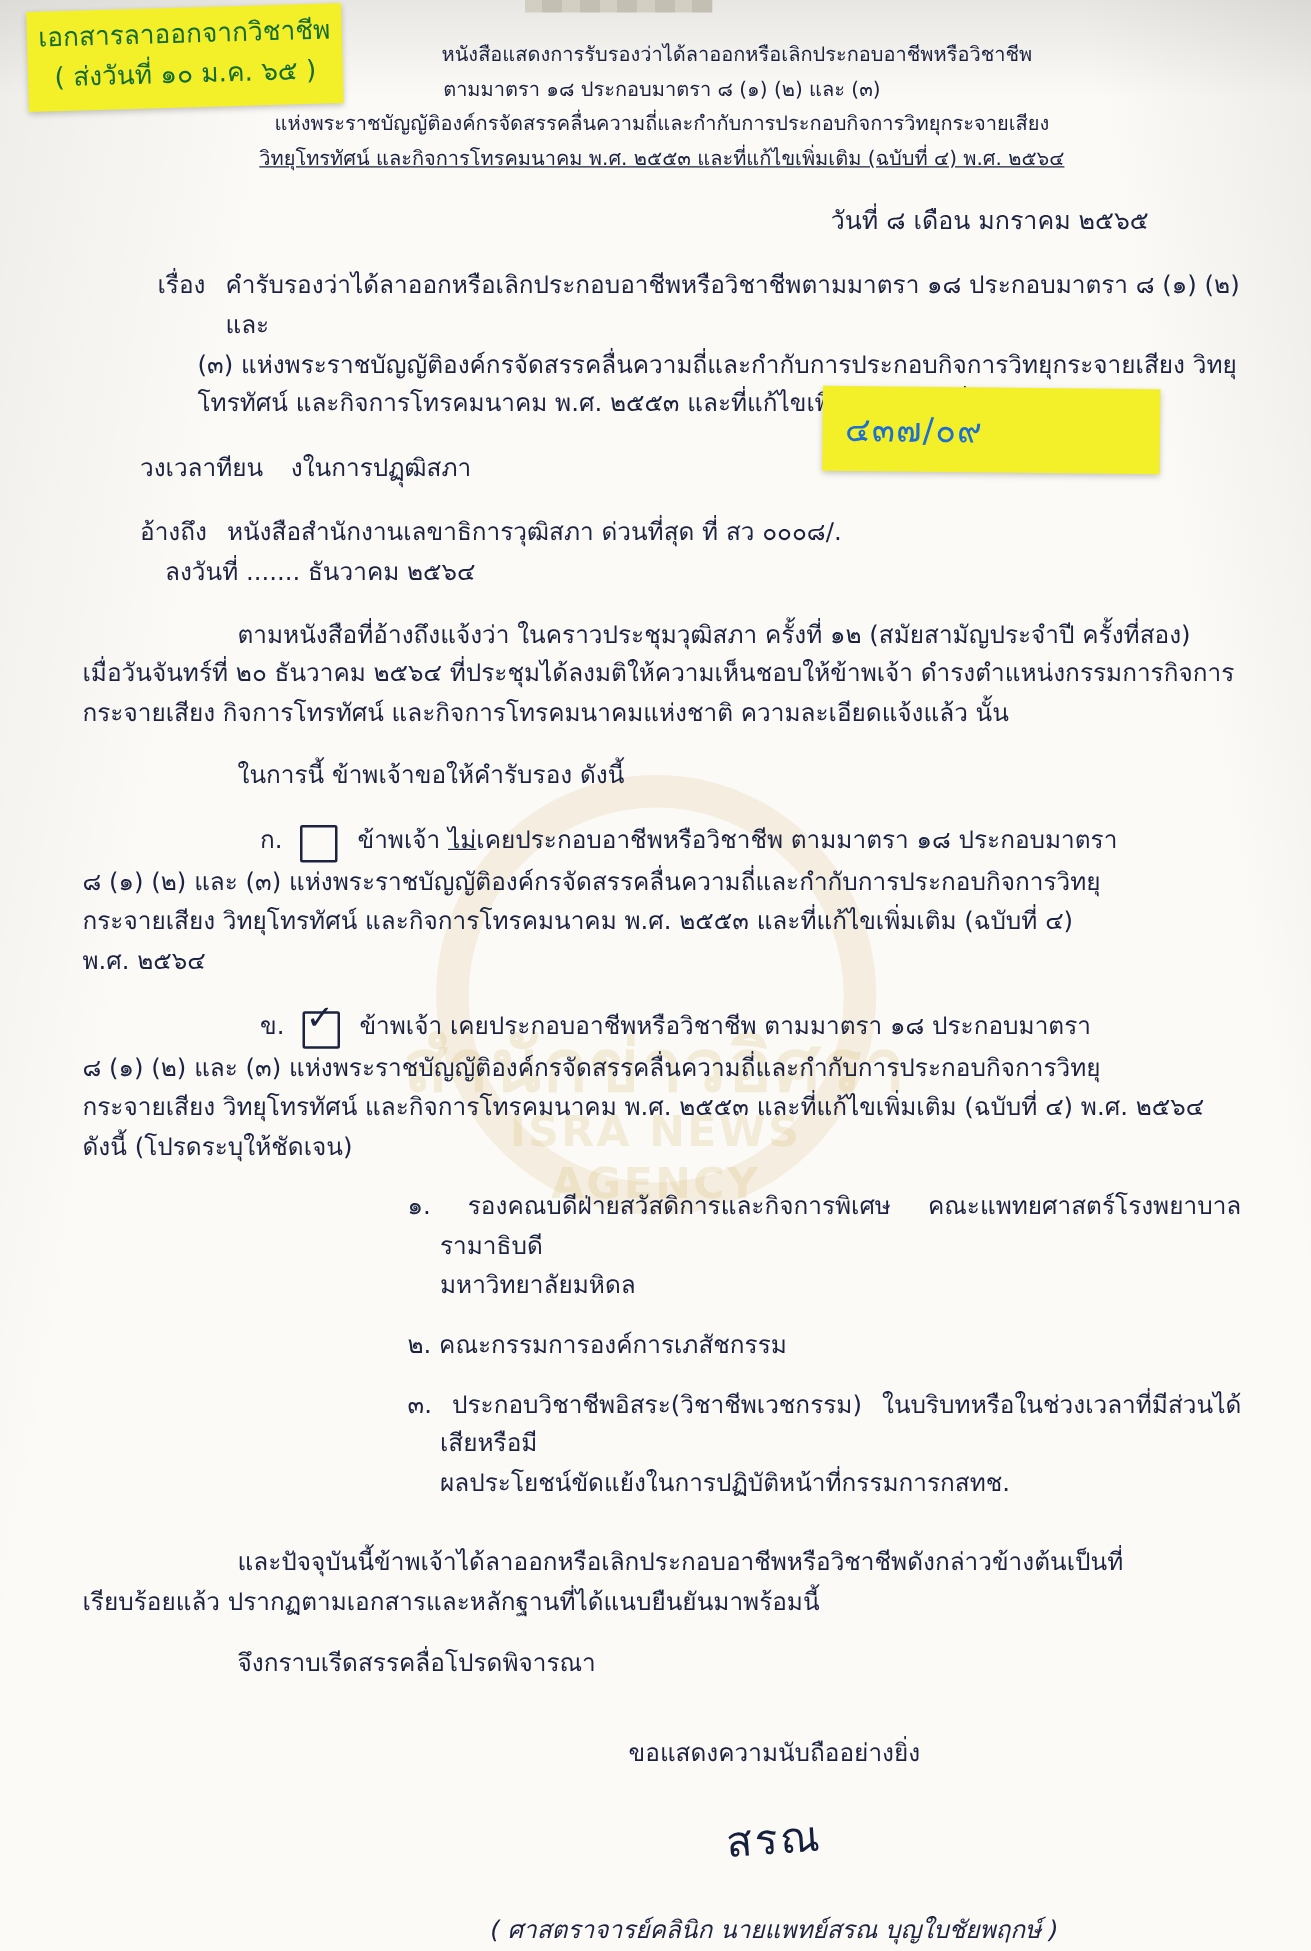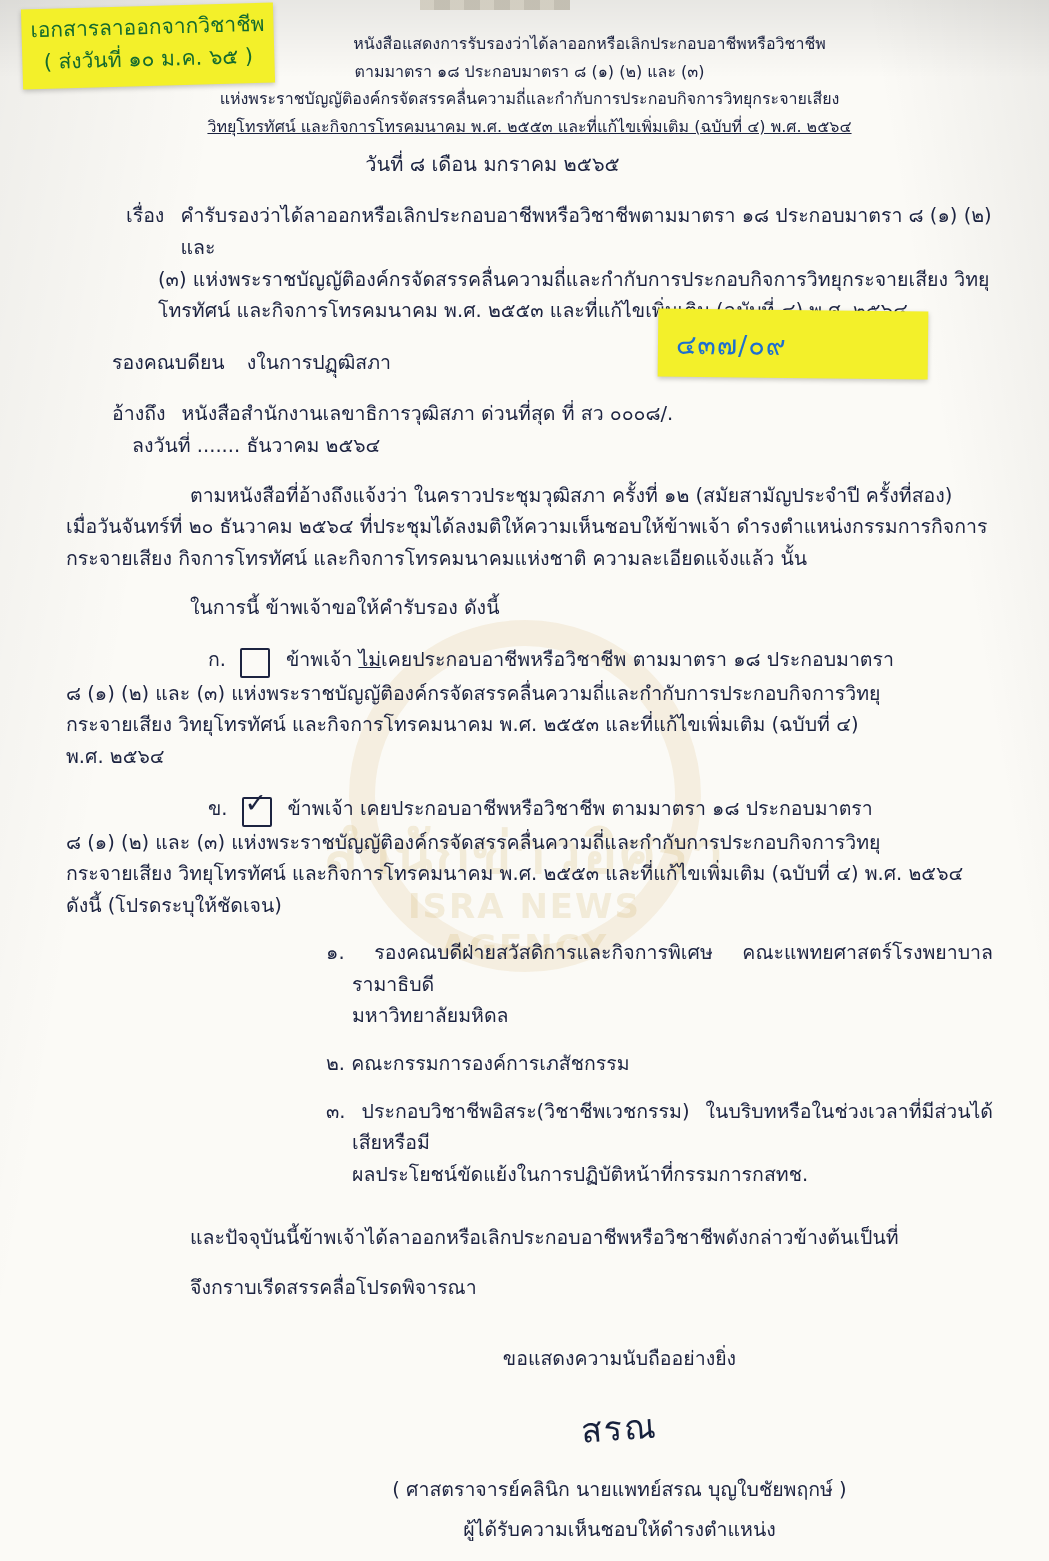--- a/index.html
+++ b/index.html
@@ -63,22 +63,22 @@
     padding: 30px 56px 0 66px;
   }
   .hdr {
     text-align: center;
     line-height: 1.72;
     font-size: 16px;
   }
   .hdr .l1 { margin-left: 120px; }
   .hdr .l4 { text-decoration: underline; }
   .date-line {
-    text-align: center;
-    margin: 8px 74px 0 0;
+    text-align: right;
+    margin: 20px 74px 0 0;
     font-size: 20px;
   }
   .block {
     margin-top: 20px;
   }
   .row {
     display: flex;
     align-items: flex-start;
   }
   .lbl {
@@ -137,21 +137,21 @@
   .list-item .cont {
     display: block;
     text-indent: 0;
   }
   .closing { margin-top: 32px; }
   .sign-wrap {
     margin-top: 40px;
     text-align: center;
     padding-left: 180px;
   }
-  .sign-line { margin-top: 8px; }
+  .sign-line { margin-top: 18px; font-style: italic; }
   .signature {
     font-family: "DejaVu Serif", serif;
     font-size: 34px;
     letter-spacing: 2px;
     margin: 26px 0 10px 0;
     color: #16203c;
     transform: rotate(-4deg);
     display: inline-block;
   }
   
@@ -227,21 +227,21 @@
       <div class="row">
         <div class="lbl subject">เรื่อง</div>
         <div class="txt">คำรับรองว่าได้ลาออกหรือเลิกประกอบอาชีพหรือวิชาชีพตามมาตรา ๑๘ ประกอบมาตรา ๘ (๑) (๒) และ</div>
       </div>
       <div class="ind-1">(๓) แห่งพระราชบัญญัติองค์กรจัดสรรคลื่นความถี่และกำกับการประกอบกิจการวิทยุกระจายเสียง วิทยุ</div>
       <div class="ind-1">โทรทัศน์ และกิจการโทรคมนาคม พ.ศ. ๒๕๕๓ และที่แก้ไขเพิ่มเติม (ฉบับที่ ๔) พ.ศ. ๒๕๖๔</div>
     </div>
 
     <div class="block">
       <div class="row">
-        <div class="lbl to">รองคณบดียน</div>
+        <div class="lbl to">วงเวลาทียน</div>
         <div class="txt">งในการปฏุฒิสภา</div>
       </div>
     </div>
 
     <div class="block">
       <div class="row">
         <div class="lbl ref">อ้างถึง</div>
         <div class="txt">หนังสือสำนักงานเลขาธิการวุฒิสภา ด่วนที่สุด ที่ สว ๐๐๐๘/.</div>
       </div>
       <div class="ind-2">ลงวันที่ ....... ธันวาคม ๒๕๖๔</div>
@@ -289,20 +289,21 @@
     </div>
 
     <div class="list-item">
       <span>๓.</span>
       <span>ประกอบวิชาชีพอิสระ(วิชาชีพเวชกรรม)  ในบริบทหรือในช่วงเวลาที่มีส่วนได้เสียหรือมี</span>
       <span class="cont">ผลประโยชน์ขัดแย้งในการปฏิบัติหน้าที่กรรมการกสทช.</span>
     </div>
 
     <div class="closing">
       <div class="ind-3">และปัจจุบันนี้ข้าพเจ้าได้ลาออกหรือเลิกประกอบอาชีพหรือวิชาชีพดังกล่าวข้างต้นเป็นที่</div>
+      <div>เรียบร้อยแล้ว  ปรากฏตามเอกสารและหลักฐานที่ได้แนบยืนยันมาพร้อมนี้</div>
       <div class="para ind-3">จึงกราบเรีดสรรคลื่อโปรดพิจารณา</div>
     </div>
 
     <div class="sign-wrap">
       <div>ขอแสดงความนับถืออย่างยิ่ง</div>
       <div class="signature">สรณ</div>
       <div class="sign-line">( ศาสตราจารย์คลินิก นายแพทย์สรณ บุญใบชัยพฤกษ์ )</div>
       <div class="sign-line">ผู้ได้รับความเห็นชอบให้ดำรงตำแหน่ง</div>
       
       

